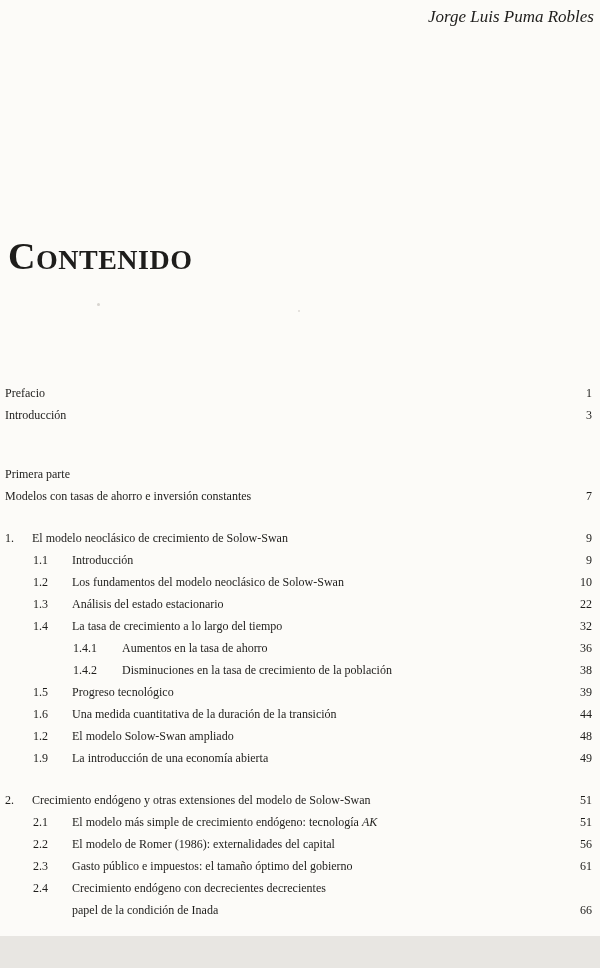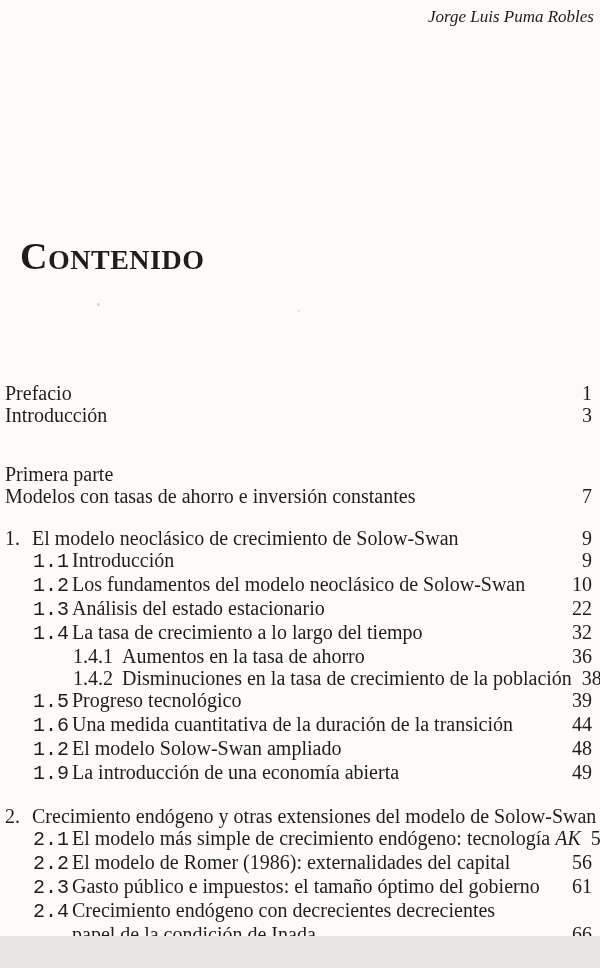--- a/index.html
+++ b/index.html
@@ -6,36 +6,36 @@
   .page{
     width:600px;height:936px;margin:0 auto;position:relative;overflow:hidden;
     background:#fcfbf8;color:#1e1d1b;
     font-family:"Liberation Serif","DejaVu Serif",serif;
   }
   .author{
     text-align:right;font-style:italic;font-size:17px;line-height:24px;
     padding:5px 6px 0 0;
   }
   .doc-title{
-    margin-top:205px;padding-left:20px;font-weight:bold;
+    margin-top:205px;padding-left:8px;font-weight:bold;
     font-size:28px;line-height:44px;letter-spacing:.5px;white-space:nowrap;
   }
   .doc-title .initial{font-size:38px;}
-  .toc{padding:0 8px 0 5px;font-size:20px;}
+  .toc{padding:0 8px 0 5px;font-size:12px;}
   .row{display:flex;line-height:22px;align-items:baseline;}
   .row:first-child{margin-top:100px;}
   .row .num{flex:none;}
   .row .label{white-space:nowrap;}
   .row .pg{margin-left:auto;padding-left:10px;flex:none;}
   .row.part-title{margin-top:37px;}
   .row.chapter{margin-top:20px;}
   .row.part-title,.row.part-sub,.row.chapter{font-weight:normal;}
   .row.chapter .num{width:27px;}
   .row.section{padding-left:28px;}
-  .row.section .num{width:39px;font-family:Liberation Mono, monospace;}
+  .row.section .num{width:39px;}
   .row.subsection{padding-left:68px;}
   .row.subsection .num{width:49px;}
   .row.cont{padding-left:67px;}
   .speck{position:absolute;background:#b9b4ae;border-radius:50%;}
   .speck.s1{left:97px;top:303px;width:3px;height:3px;opacity:.55;}
   .speck.s2{left:298px;top:310px;width:2px;height:2px;opacity:.45;}
 </style>
 </head>
 <body>
 

